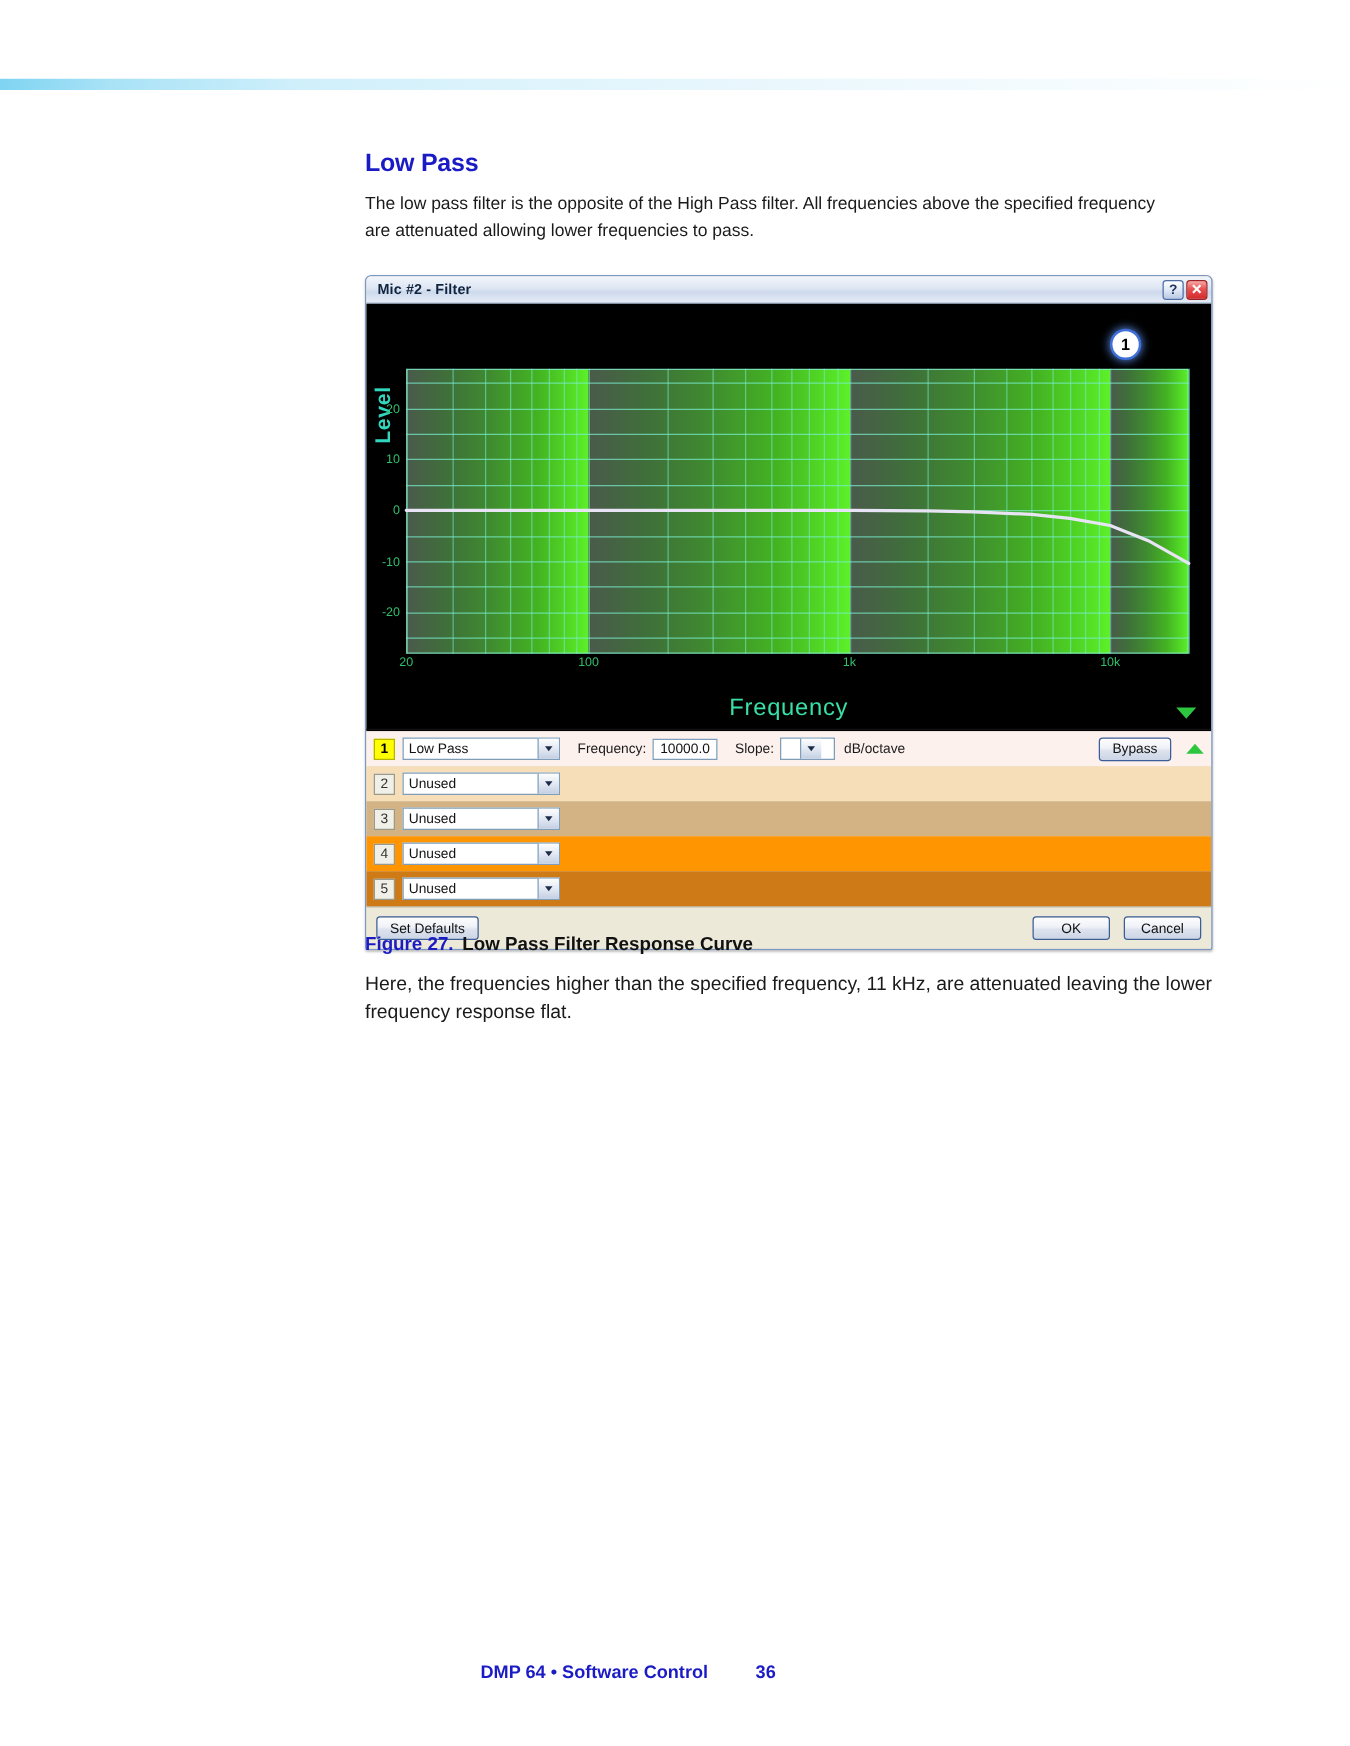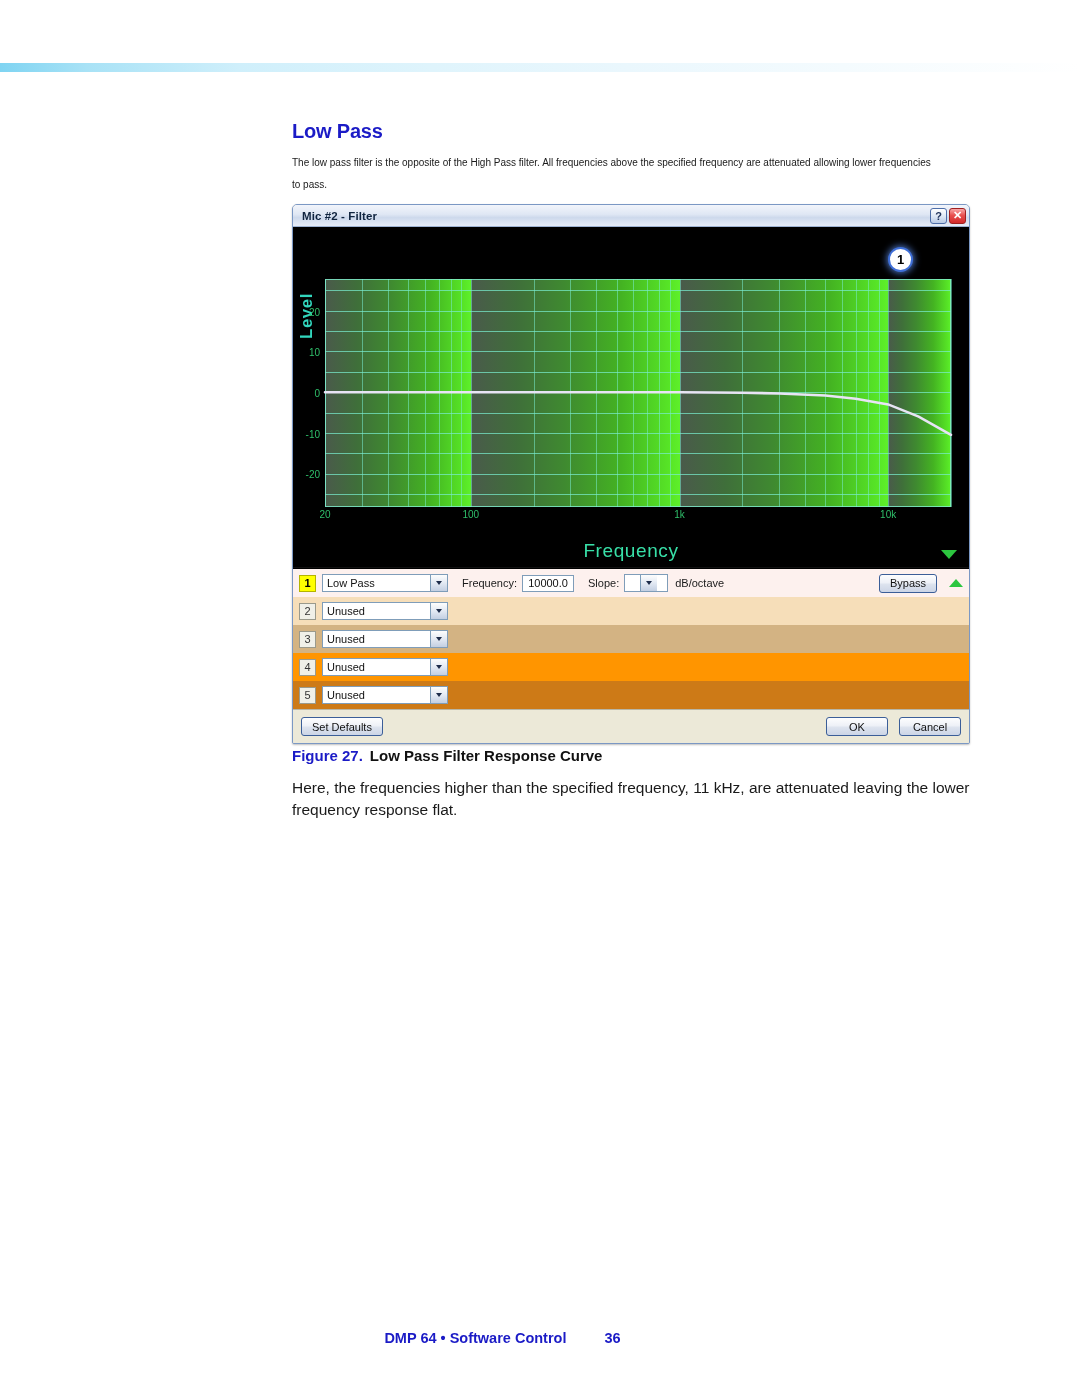--- a/index.html
+++ b/index.html
@@ -31,21 +31,21 @@
     font-size: 20px;
     font-weight: bold;
     color: #1b1bc6;
     letter-spacing: -0.2px;
   }
 
   .intro {
     position: absolute;
     left: 292px; top: 152px;
     width: 640px;
-    font-size: 10px;
+    font-size: 14px;
     line-height: 21.5px;
     color: #1a1a1a;
   }
 
   .fig-caption {
     position: absolute;
     left: 292px; top: 747px;
     font-size: 15px;
     font-weight: bold;
     color: #111111;
@@ -70,21 +70,21 @@
     box-sizing: border-box;
     font-size: 14.5px;
     font-weight: bold;
     color: #1b1bc6;
   }
   .footer .pagenum { display: inline-block; margin-left: 38px; }
 
   
   .dialog {
     position: absolute;
-    left: 292px; top: 204px;
+    left: 292px; top: 220px;
     width: 678px;
     border: 1px solid #7b98c4;
     border-radius: 5px 5px 2px 2px;
     background: #ece9d8;
     box-sizing: border-box;
     overflow: hidden;
     box-shadow: 0 1px 2px rgba(0,0,0,0.25);
   }
   .titlebar {
     height: 21px;

